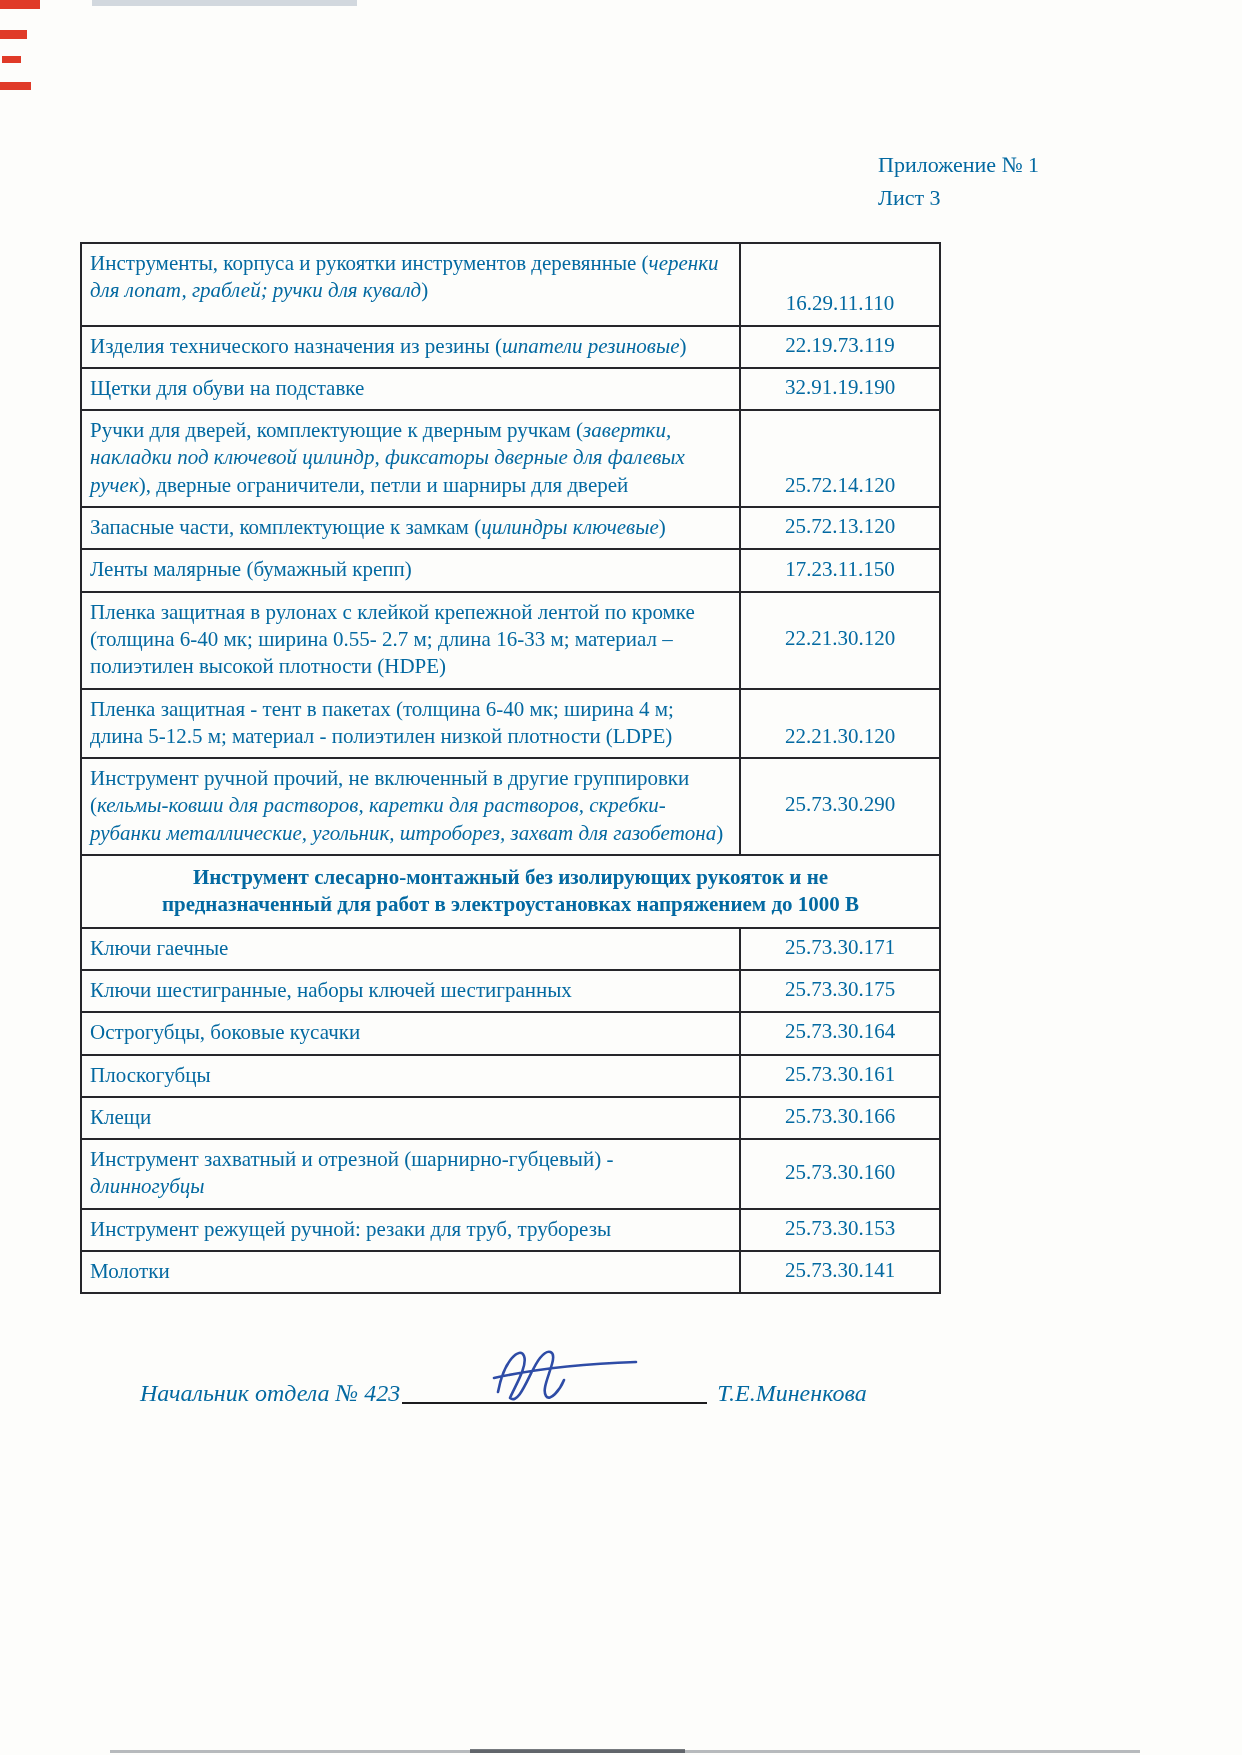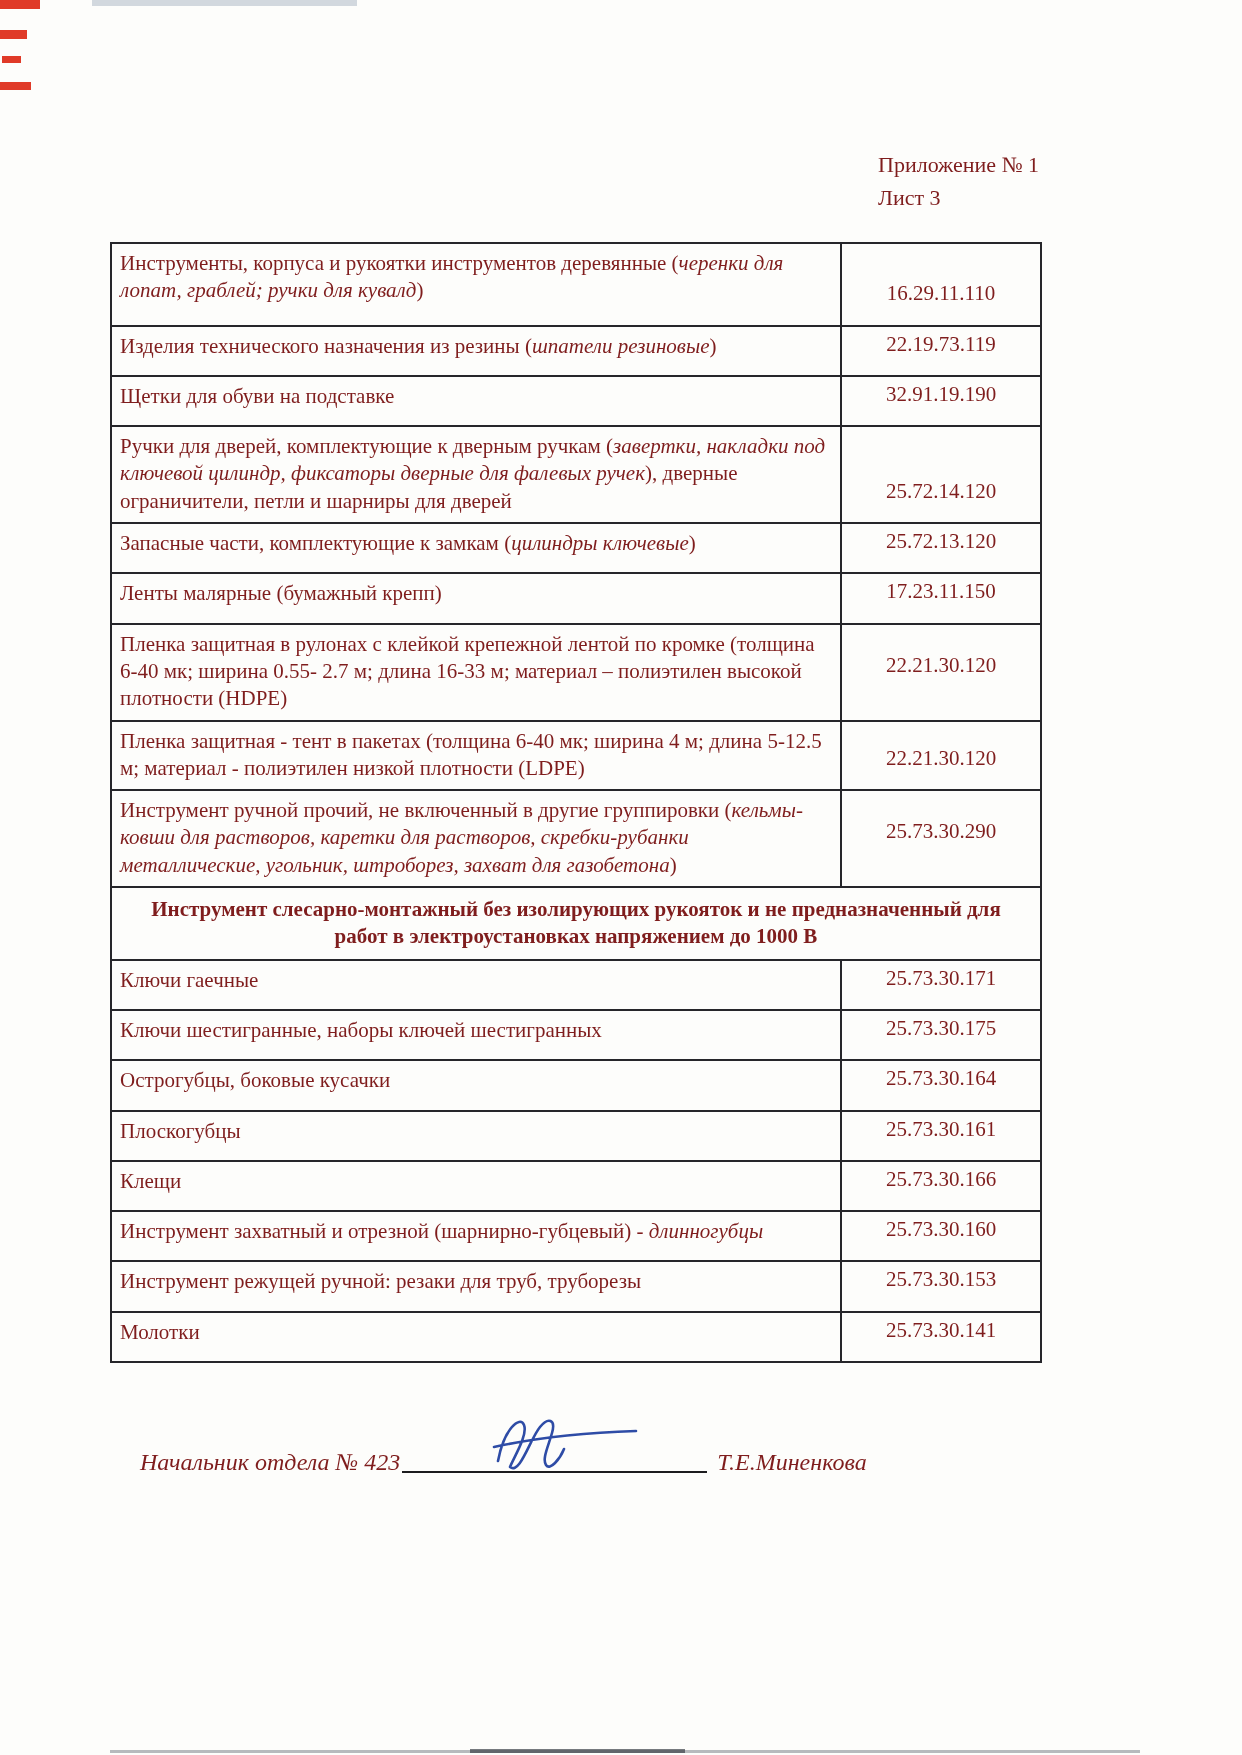--- a/index.html
+++ b/index.html
@@ -2,21 +2,21 @@
 <html><head>
 <meta charset="utf-8">
 <style>
   html,body { margin:0; padding:0; background:#e9e9e9; }
   .page {
     position:relative;
     width:1242px; height:1755px;
     margin:0 auto;
     background:#fdfdfb;
     font-family:"Liberation Serif", serif;
-    color:#7f1d1d;
+    color:#0369a1;
     overflow:hidden;
   }
   
   .artifact { position:absolute; }
   .red1 { left:0; top:2;  width:40px; height:9px; }
   .red2 { left:0; top:30px; width:27px; height:9px; }
   .red3 { left:2px; top:56px; width:19px; height:7px; }
   .red4 { left:0; top:82px; width:31px; height:8px; }
   .smudge-top { left:92px; top:0; width:265px; height:6px; background:#aebac6; opacity:.55; }
   .edge-bottom { left:110px; bottom:2px; width:1030px; height:3px; background:#7e848b; opacity:.55; }
@@ -24,36 +24,36 @@
 
   .doc-header {
     padding-top:148px;
     margin-left:878px;
     font-size:22px;
     line-height:1.5;
     margin-bottom:28px;
   }
 
   table.items {
-    margin-left:110px;
-    width:932px;
+    margin-left:80px;
+    width:861px;
     border-collapse:collapse;
     table-layout:fixed;
   }
   table.items td {
     border:2px solid #26262a;
     font-size:21px;
     line-height:1.3;
   }
   td.desc { padding:6px 12px 7px 8px; vertical-align:top; }
   td.desc.pb { padding-bottom:20px; }
   td.code {
     width:186px;
     text-align:center;
-    padding:4px 6px 17px;
+    padding:4px 6px 7px;
   }
   td.code.middle { vertical-align:middle; }
   td.code.bottom { vertical-align:bottom; }
   td.section {
     font-weight:bold;
     text-align:center;
     padding:8px 26px;
     line-height:1.32;
   }
   .it { font-style:italic; }

